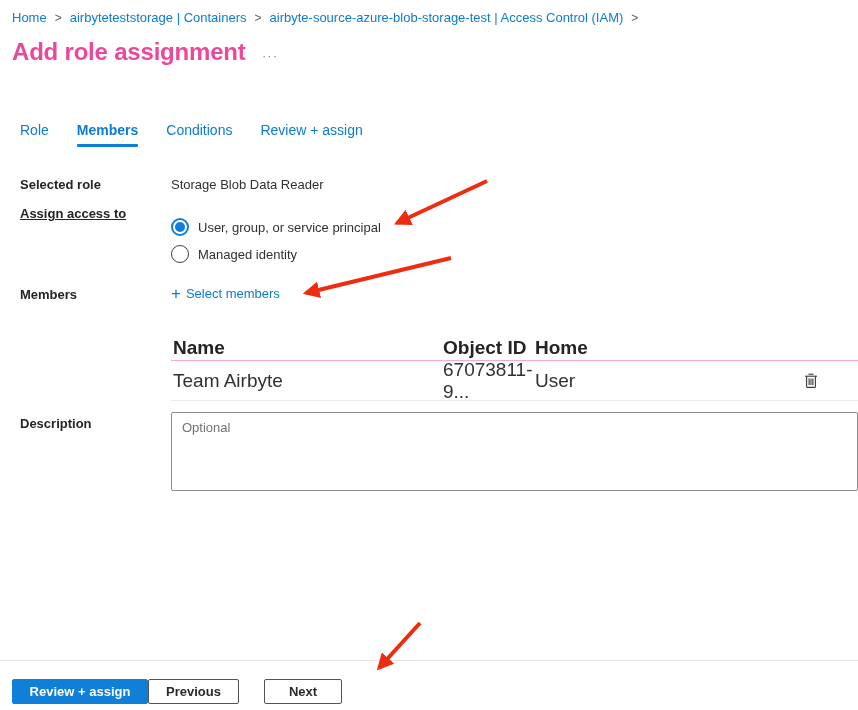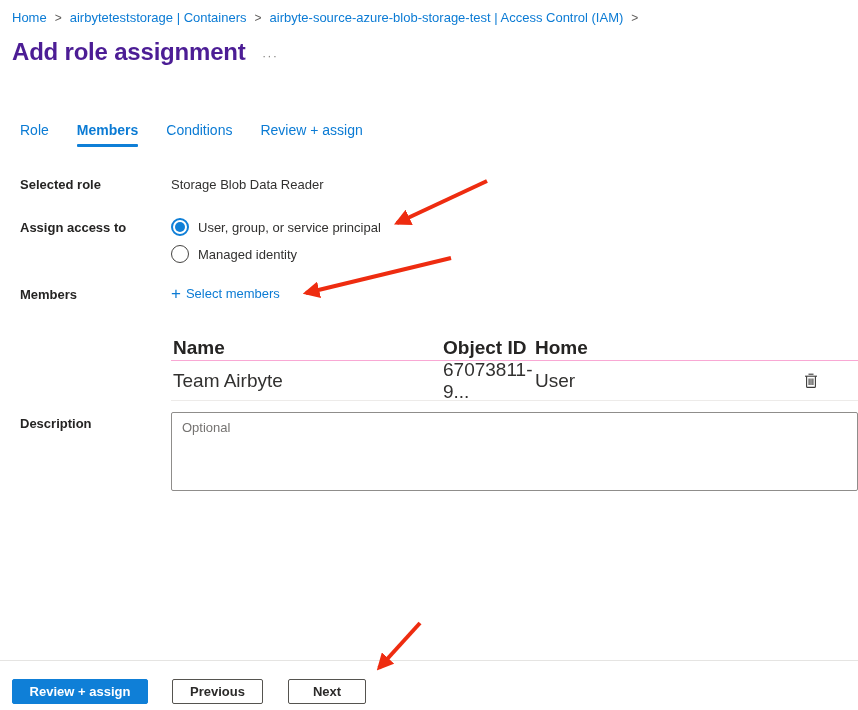--- a/index.html
+++ b/index.html
@@ -16,21 +16,21 @@
   .breadcrumb {
     position: absolute; top: 10px; left: 12px;
     font-size: 13px; display: flex; align-items: center; white-space: nowrap;
   }
   .breadcrumb a { color: #0b7bd4; text-decoration: none; cursor: pointer; }
   .breadcrumb .sep { color: #605e5c; margin: 0 8px; font-size: 12px; }
 
   
   .page-title {
     position: absolute; top: 38px; left: 12px;
-    font-size: 24px; font-weight: 700; color: #4c1d95; letter-spacing: -0.2px;
+    font-size: 24px; font-weight: 700; color: #ec4899; letter-spacing: -0.2px;
   }
   .title-ellipsis {
     position: absolute; top: 48px; left: 262px;
     font-size: 13px; color: #8a8886; letter-spacing: 1px; cursor: pointer;
   }
 
   
   .tabs {
     position: absolute; top: 122px; left: 20px;
     display: flex; gap: 28px; font-size: 14px;
@@ -109,21 +109,21 @@
     font-size: 13px; height: 25px; border-radius: 2px; cursor: pointer;
     display: inline-flex; align-items: center; justify-content: center;
   }
   .btn-primary {
     background: #0f7fd7; color: #ffffff; border: 1px solid #0f7fd7;
     font-weight: 700; width: 136px;
   }
   .btn-secondary {
     background: #ffffff; color: #2b2a29; border: 1px solid #55534f; font-weight: 600;
   }
-  .btn-previous { width: 91px; margin-left: 24px; }
+  .btn-previous { width: 91px; }
   .btn-next { width: 78px; margin-left: 25px; }
 
   
   #arrow-overlay {
     position: absolute; left: 0; top: 0; width: 858px; height: 710px;
     pointer-events: none;
   }
 </style>
 </head>
 <body>
@@ -145,21 +145,21 @@
   <div class="tabs">
     <div class="tab">Role</div>
     <div class="tab active">Members</div>
     <div class="tab">Conditions</div>
     <div class="tab">Review + assign</div>
   </div>
 
   <div class="field-label" style="top:177px;">Selected role</div>
   <div class="field-value" style="top:177px;">Storage Blob Data Reader</div>
 
-  <div class="field-label" style="top:220px;">Assign access to</div>
+  <div class="field-label" style="top:206px;text-decoration:underline;">Assign access to</div>
   <div class="radio-group">
     <div class="radio-option selected">
       <span class="radio-circle"></span>
       <span class="radio-label">User, group, or service principal</span>
     </div>
     <div class="radio-option">
       <span class="radio-circle"></span>
       <span class="radio-label">Managed identity</span>
     </div>
   </div>

